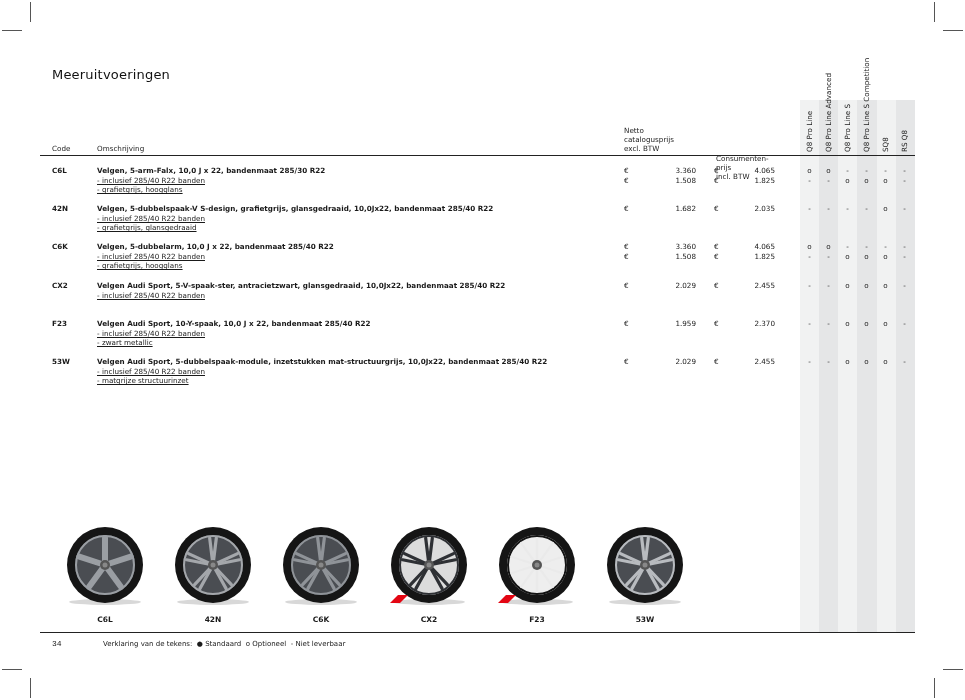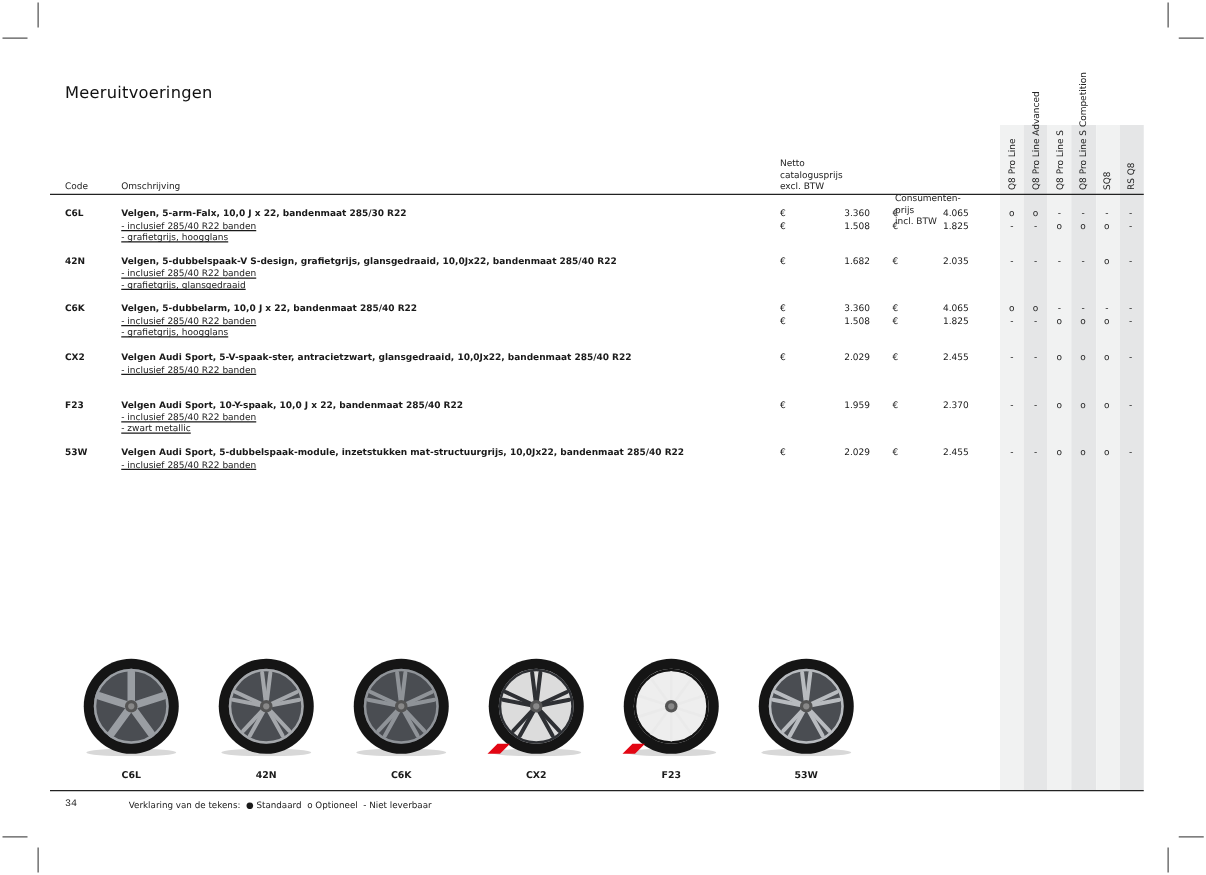--- a/index.html
+++ b/index.html
@@ -211,20 +211,21 @@
         <span class="av" style="left:857px">o</span>
         <span class="av" style="left:876px">o</span>
         <span class="av" style="left:895px">-</span>
       </div>
     </div>
     <div class="row" style="top: 357px;">
       <span class="code">53W</span>
       <div class="desc">
         <div class="main">Velgen Audi Sport, 5-dubbelspaak-module, inzetstukken mat-structuurgrijs, 10,0Jx22, bandenmaat 285/40 R22</div>
         <div class="sub">- inclusief 285/40 R22 banden</div>
+        <div class="sub">- matgrijze structuurinzet</div>
       </div>
       <div class="price-line" style="top:0px">
         <span class="eur1">€</span>
         <span class="np">2.029</span>
         <span class="eur2">€</span>
         <span class="cp">2.455</span>
         <span class="av" style="left:800px">-</span>
         <span class="av" style="left:819px">-</span>
         <span class="av" style="left:838px">o</span>
         <span class="av" style="left:857px">o</span>

